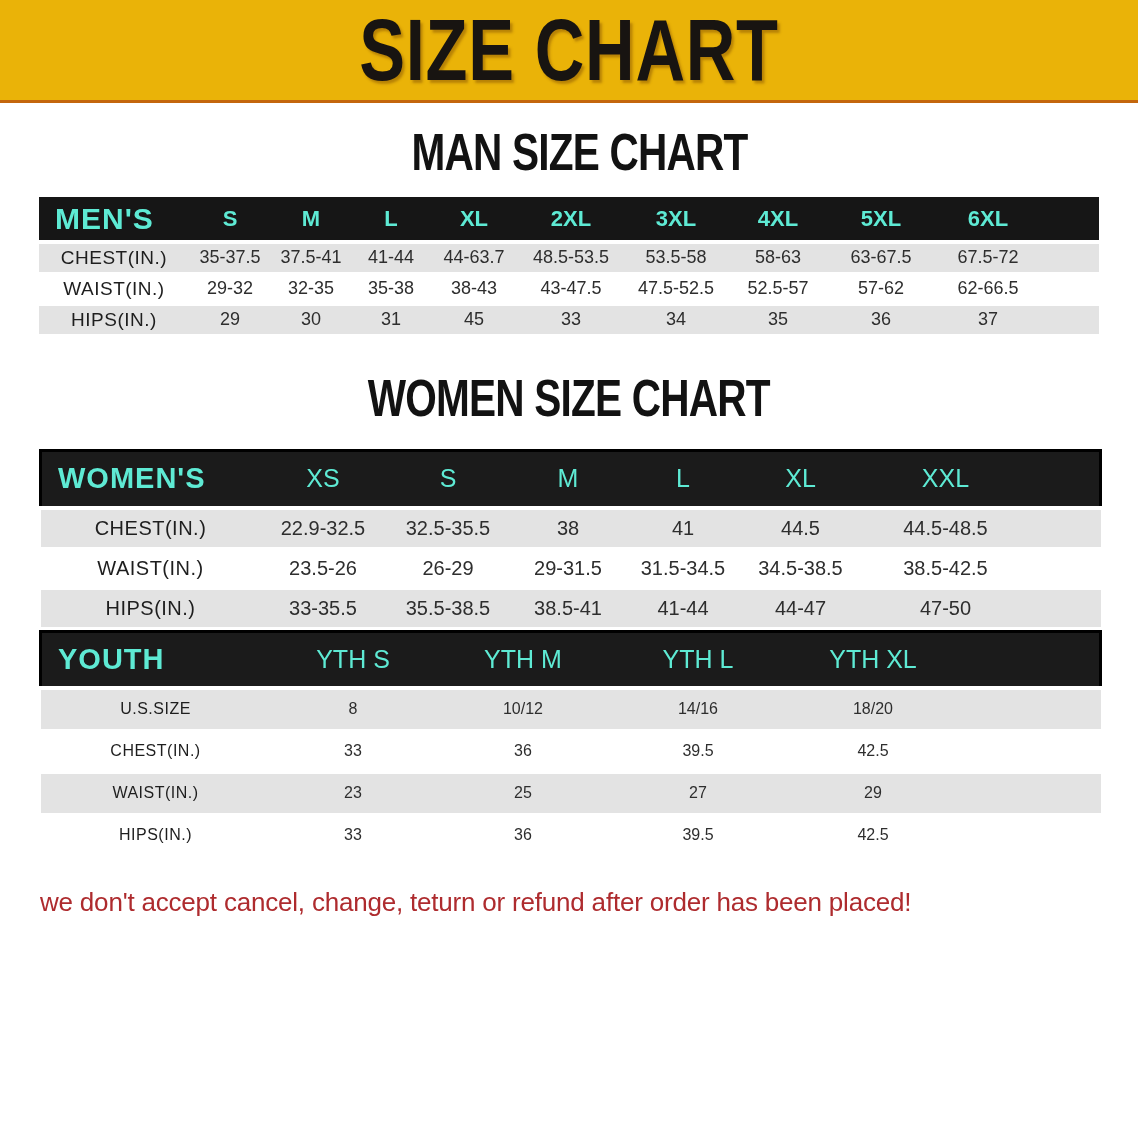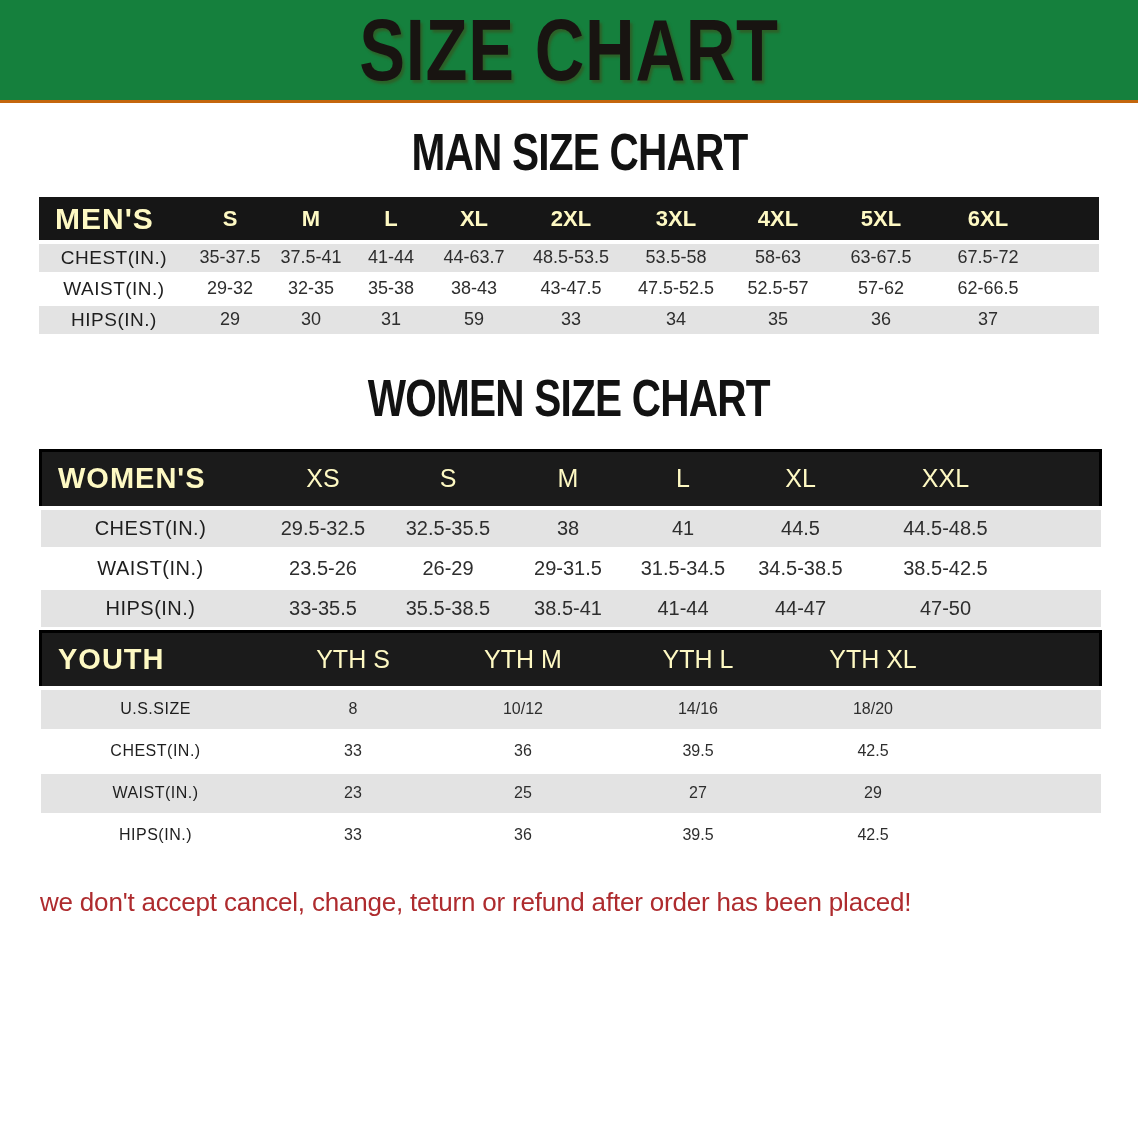--- a/index.html
+++ b/index.html
@@ -6,21 +6,21 @@
   html, body {
     margin: 0; padding: 0;
     width: 1138px; height: 1132px;
     background: #ffffff;
     font-family: "Liberation Sans", sans-serif;
     overflow: hidden;
   }
   
   .banner {
     width: 1138px; height: 103px;
-    background: #15803d;
+    background: #eab308;
     border-bottom: 3px solid #C4660D;
     display: flex; align-items: center; justify-content: center;
   }
   .banner-title {
     display: inline-block;
     font-size: 88px; line-height: 96px;
     font-weight: bold;
     color: #181411;
     letter-spacing: 1px;
     transform: scaleX(0.78);
@@ -46,21 +46,21 @@
   
   .tbl { width: 1060px; margin-left: 39px; }
   table.size-table {
     border-collapse: collapse;
     table-layout: fixed;
     width: 1060px;
   }
   thead tr { border-bottom: 4px solid #ffffff; }
   thead th {
     background: #161616;
-    color: #fef9c3;
+    color: #5eead4;
     text-align: center;
     font-weight: normal;
     white-space: nowrap;
     overflow: hidden;
     margin-left: 45px;
   }
   th.group-label {
     text-align: left;
     padding-left: 16px;
     font-weight: bold;
@@ -182,21 +182,21 @@
               <td>52.5-57</td>
               <td>57-62</td>
               <td>62-66.5</td>
               <td class="spacer"></td>
             </tr>
             <tr>
               <th class="row-label">HIPS(IN.)</th>
               <td>29</td>
               <td>30</td>
               <td>31</td>
-              <td>59</td>
+              <td>45</td>
               <td>33</td>
               <td>34</td>
               <td>35</td>
               <td>36</td>
               <td>37</td>
               <td class="spacer"></td>
             </tr>
           </tbody>
         </table>
       </div>
@@ -226,21 +226,21 @@
               <th class="col-label">M</th>
               <th class="col-label">L</th>
               <th class="col-label">XL</th>
               <th class="col-label">XXL</th>
               <th class="spacer"></th>
             </tr>
           </thead>
           <tbody>
             <tr>
               <th class="row-label">CHEST(IN.)</th>
-              <td>29.5-32.5</td>
+              <td>22.9-32.5</td>
               <td>32.5-35.5</td>
               <td>38</td>
               <td>41</td>
               <td>44.5</td>
               <td>44.5-48.5</td>
               <td class="spacer"></td>
             </tr>
             <tr>
               <th class="row-label">WAIST(IN.)</th>
               <td>23.5-26</td>

